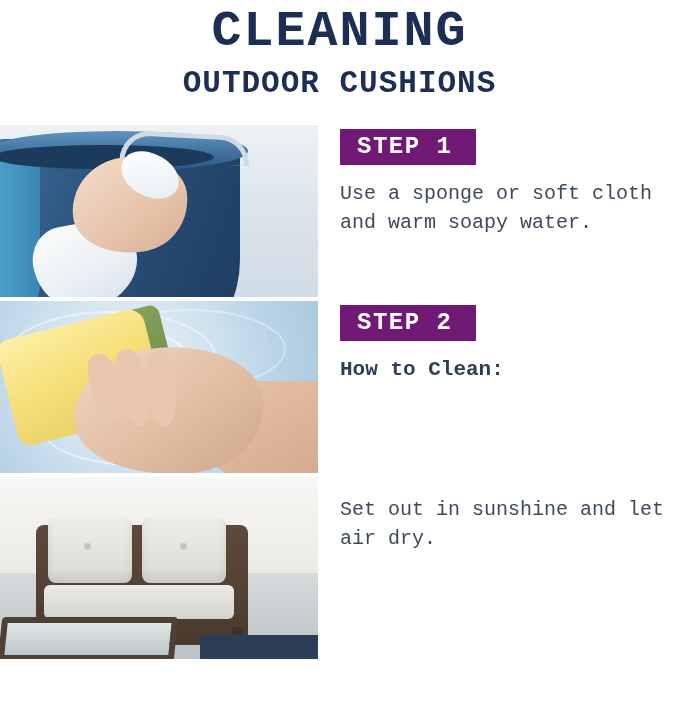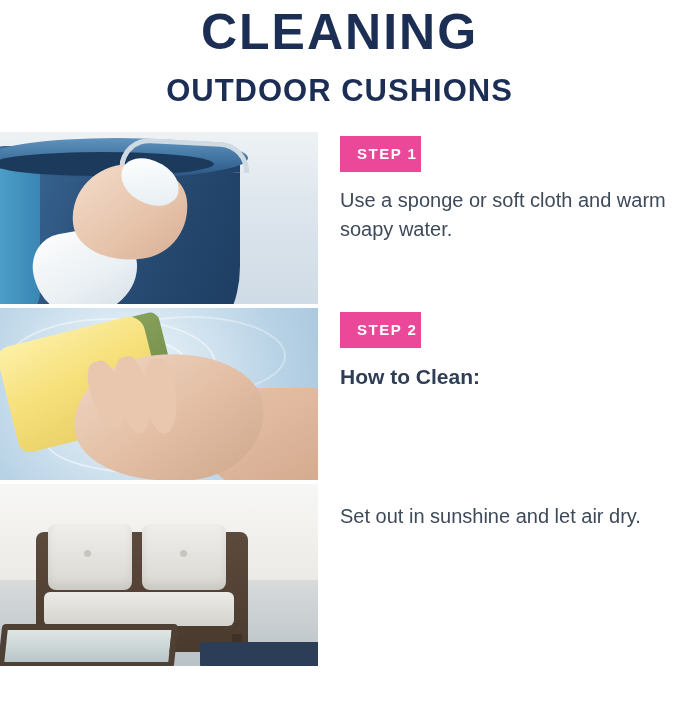--- a/index.html
+++ b/index.html
@@ -8,41 +8,42 @@
     height: 706px;
     background: #ffffff;
     font-family: "Liberation Sans", sans-serif;
     overflow: hidden;
   }
   .page {
     position: relative;
     width: 679px;
     height: 524px;
     background: #ffffff;
+    font-family: Liberation Mono, monospace;
   }
 
   
   .header {
     padding-top: 2px;
     text-align: center;
   }
   .title-main {
     font-size: 50px;
     font-weight: bold;
     letter-spacing: 2px;
     color: #1d2e55;
     line-height: 60px;
   }
   .title-sub {
     font-size: 31px;
     font-weight: bold;
     letter-spacing: 1px;
     color: #1d2e55;
     line-height: 42px;
-    margin-top: 8px;
+    margin-top: 1px;
   }
 
   
   .steps {
     margin-top: 20px;
   }
   .step-row {
     display: flex;
     align-items: flex-start;
     margin-bottom: 4px;
@@ -57,26 +58,26 @@
   }
   .step-row.last .step-photo { height: 182px; }
 
   .step-text {
     flex: 1 1 auto;
     padding-left: 22px;
     padding-top: 4px;
   }
   .step-badge {
     display: inline-block;
-    background: #ec4899;
+    background: #701a75;
     color: #ffffff;
-    font-size: 15px;
+    font-size: 24px;
     font-weight: bold;
     letter-spacing: 1.5px;
-    padding: 7px 4px 7px 17px;
+    padding: 7px 24px 7px 17px;
     line-height: 22px;
   }
   .step-head {
     margin-top: 16px;
     font-size: 21px;
     font-weight: bold;
     color: #2e3e55;
     line-height: 26px;
   }
   .step-body {

